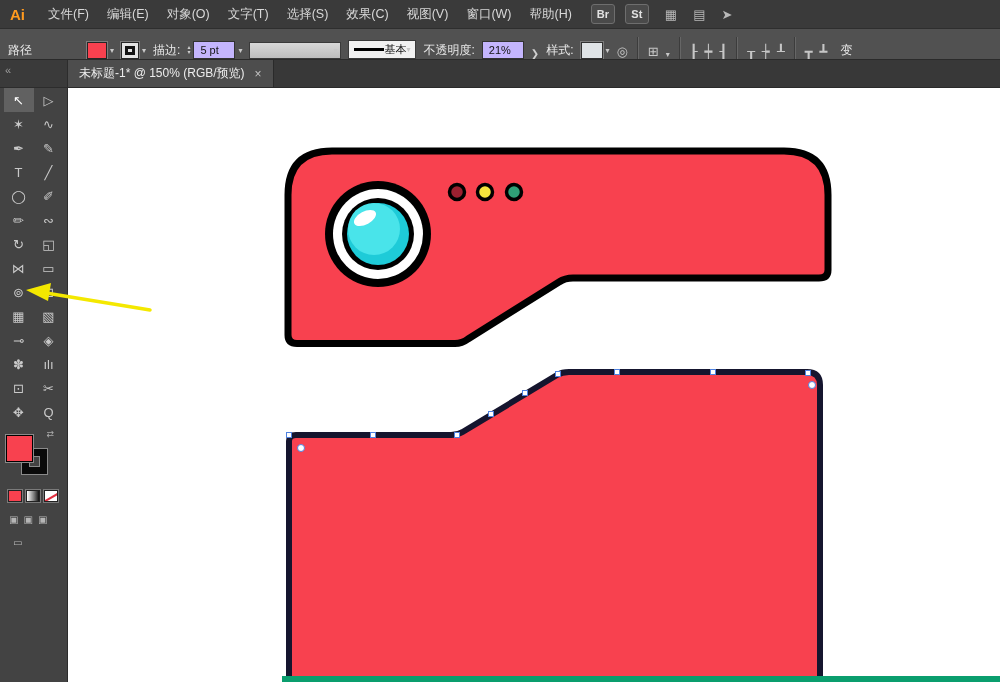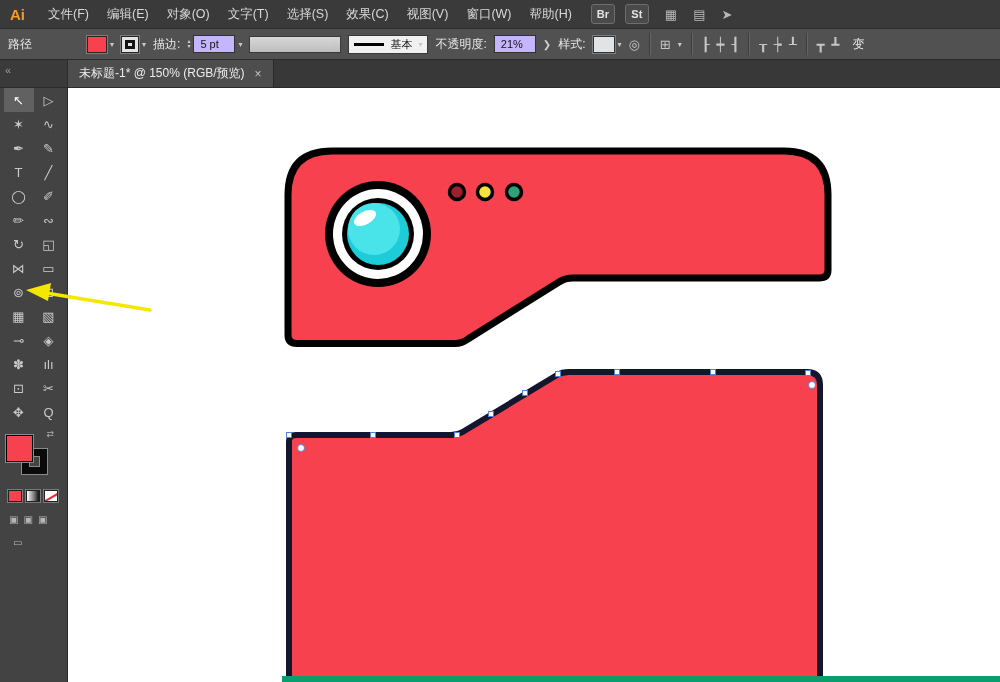--- a/index.html
+++ b/index.html
@@ -12,37 +12,37 @@
   .ai-logo{color:#ff9a1f;font-weight:bold;font-size:15px;margin:0 14px 0 2px}
   .menu-item{padding:0 9px;cursor:default}
   .badge{width:22px;height:18px;background:#4a4a4a;border:1px solid #6e6e6e;border-radius:3px;
          display:flex;align-items:center;justify-content:center;font-size:11px;font-weight:bold;
          color:#e2e2e2;margin-left:10px}
   .badge:first-of-type{margin-left:20px}
   .mb-icon{color:#b8b8b8;margin-left:16px;font-size:13px}
 
   
   .controlbar{height:32px;background:#515151;border-top:1px solid #2e2e2e;border-bottom:1px solid #2a2a2a;
-              display:flex;align-items:center;padding:0 8px;gap:7px;color:#e8e8e8;font-size:12px;
+              display:flex;align-items:flex-end;padding:0 8px;gap:7px;color:#e8e8e8;font-size:12px;
               box-sizing:border-box;overflow:hidden;white-space:nowrap}
   .selection-label{margin-right:48px}
   .linklabel{}
   .swatch-dd{display:flex;align-items:center;gap:3px}
   .swatch{width:18px;height:15px;border:1px solid #262626;box-shadow:0 0 0 1px #7d7d7d}
   .fill-sw{background:#f8414f}
   .stroke-sw{background:#e4e4e4;position:relative;width:16px}
   .stroke-sw::after{content:"";position:absolute;inset:3px;border:3px solid #141414}
   .caret{font-size:8px;color:#c8c8c8}
   .updown{display:flex;flex-direction:column;font-size:6px;line-height:5px;color:#cfcfcf}
   .value-box{background:#c4b5fd;color:#141414;border:1px solid #323232;padding:0 6px;font-size:11px;
              min-width:28px;height:16px;display:flex;align-items:center}
   .profile-dd{width:92px;height:17px;background:linear-gradient(#d8d8d8,#bdbdbd);border:1px solid #3a3a3a;
               display:flex;align-items:center;justify-content:flex-end;padding-right:3px;box-sizing:border-box}
   .brush-dd{height:17px;background:#f1f1f1;border:1px solid #3a3a3a;color:#141414;display:flex;
-            align-items:center;gap:6px;padding:0 5px;font-size:11px}
+            align-items:center;padding:0 5px;font-size:11px}
   .brush-line{width:30px;height:3px;background:#000}
   .chev{color:#cfcfcf;font-size:10px}
   .sep{width:1px;height:22px;background:#3c3c3c;border-right:1px solid #666;margin:0 2px}
   .cb-icon{color:#c6c6c6;font-size:13px}
   .icon-group{display:flex;gap:7px;color:#c6c6c6;font-size:13px}
   .style-sw{width:20px;height:15px;background:#e0e4e7;border:1px solid #323232;box-shadow:0 0 0 1px #7d7d7d}
   .cut-label{margin-left:6px;margin-right:-8px}
 
   
   .workspace{display:flex;height:622px}

